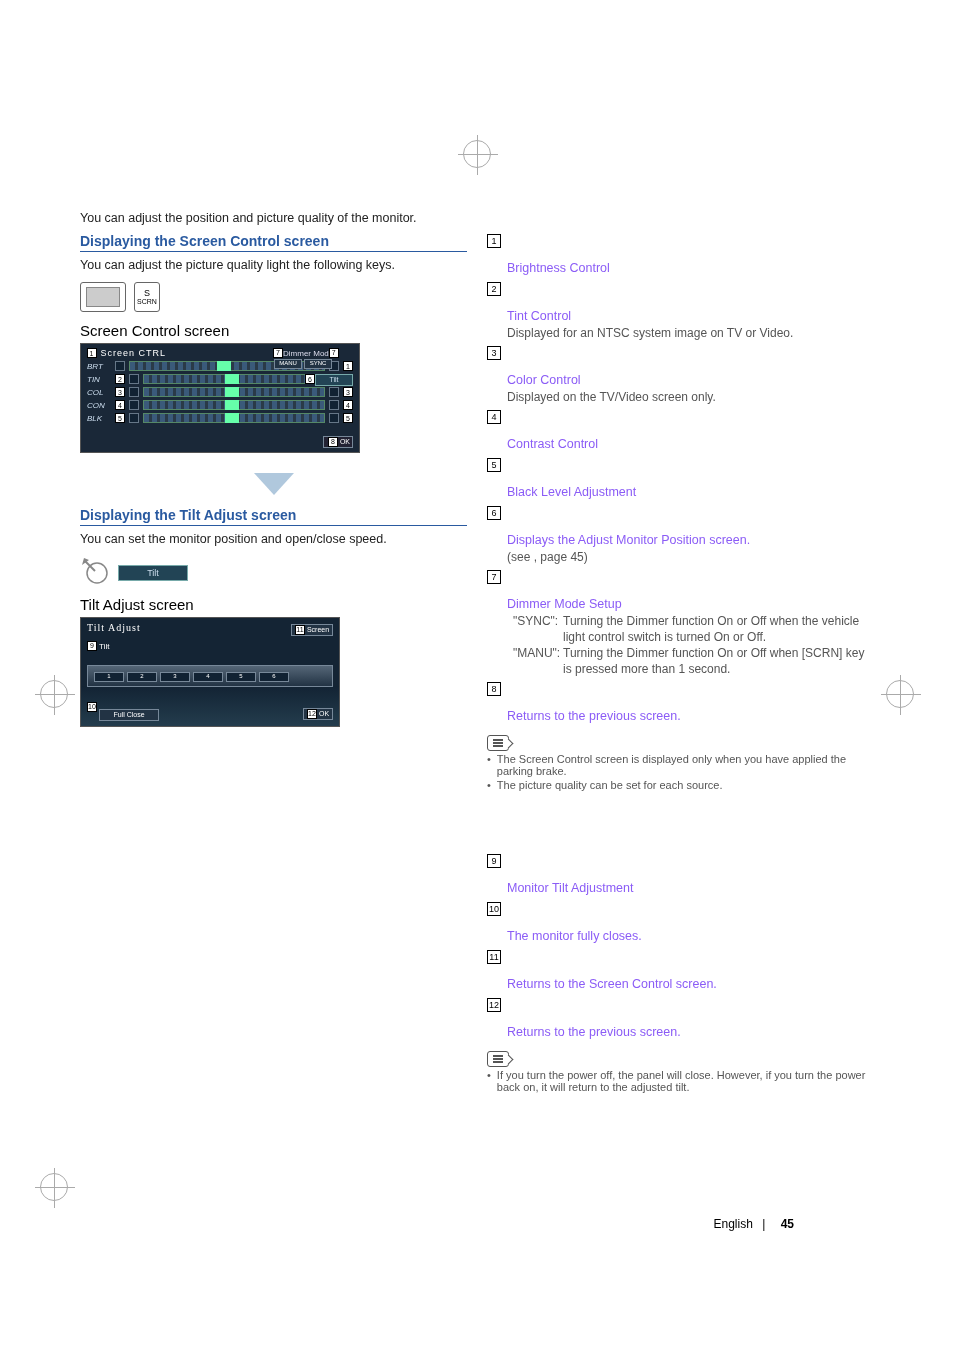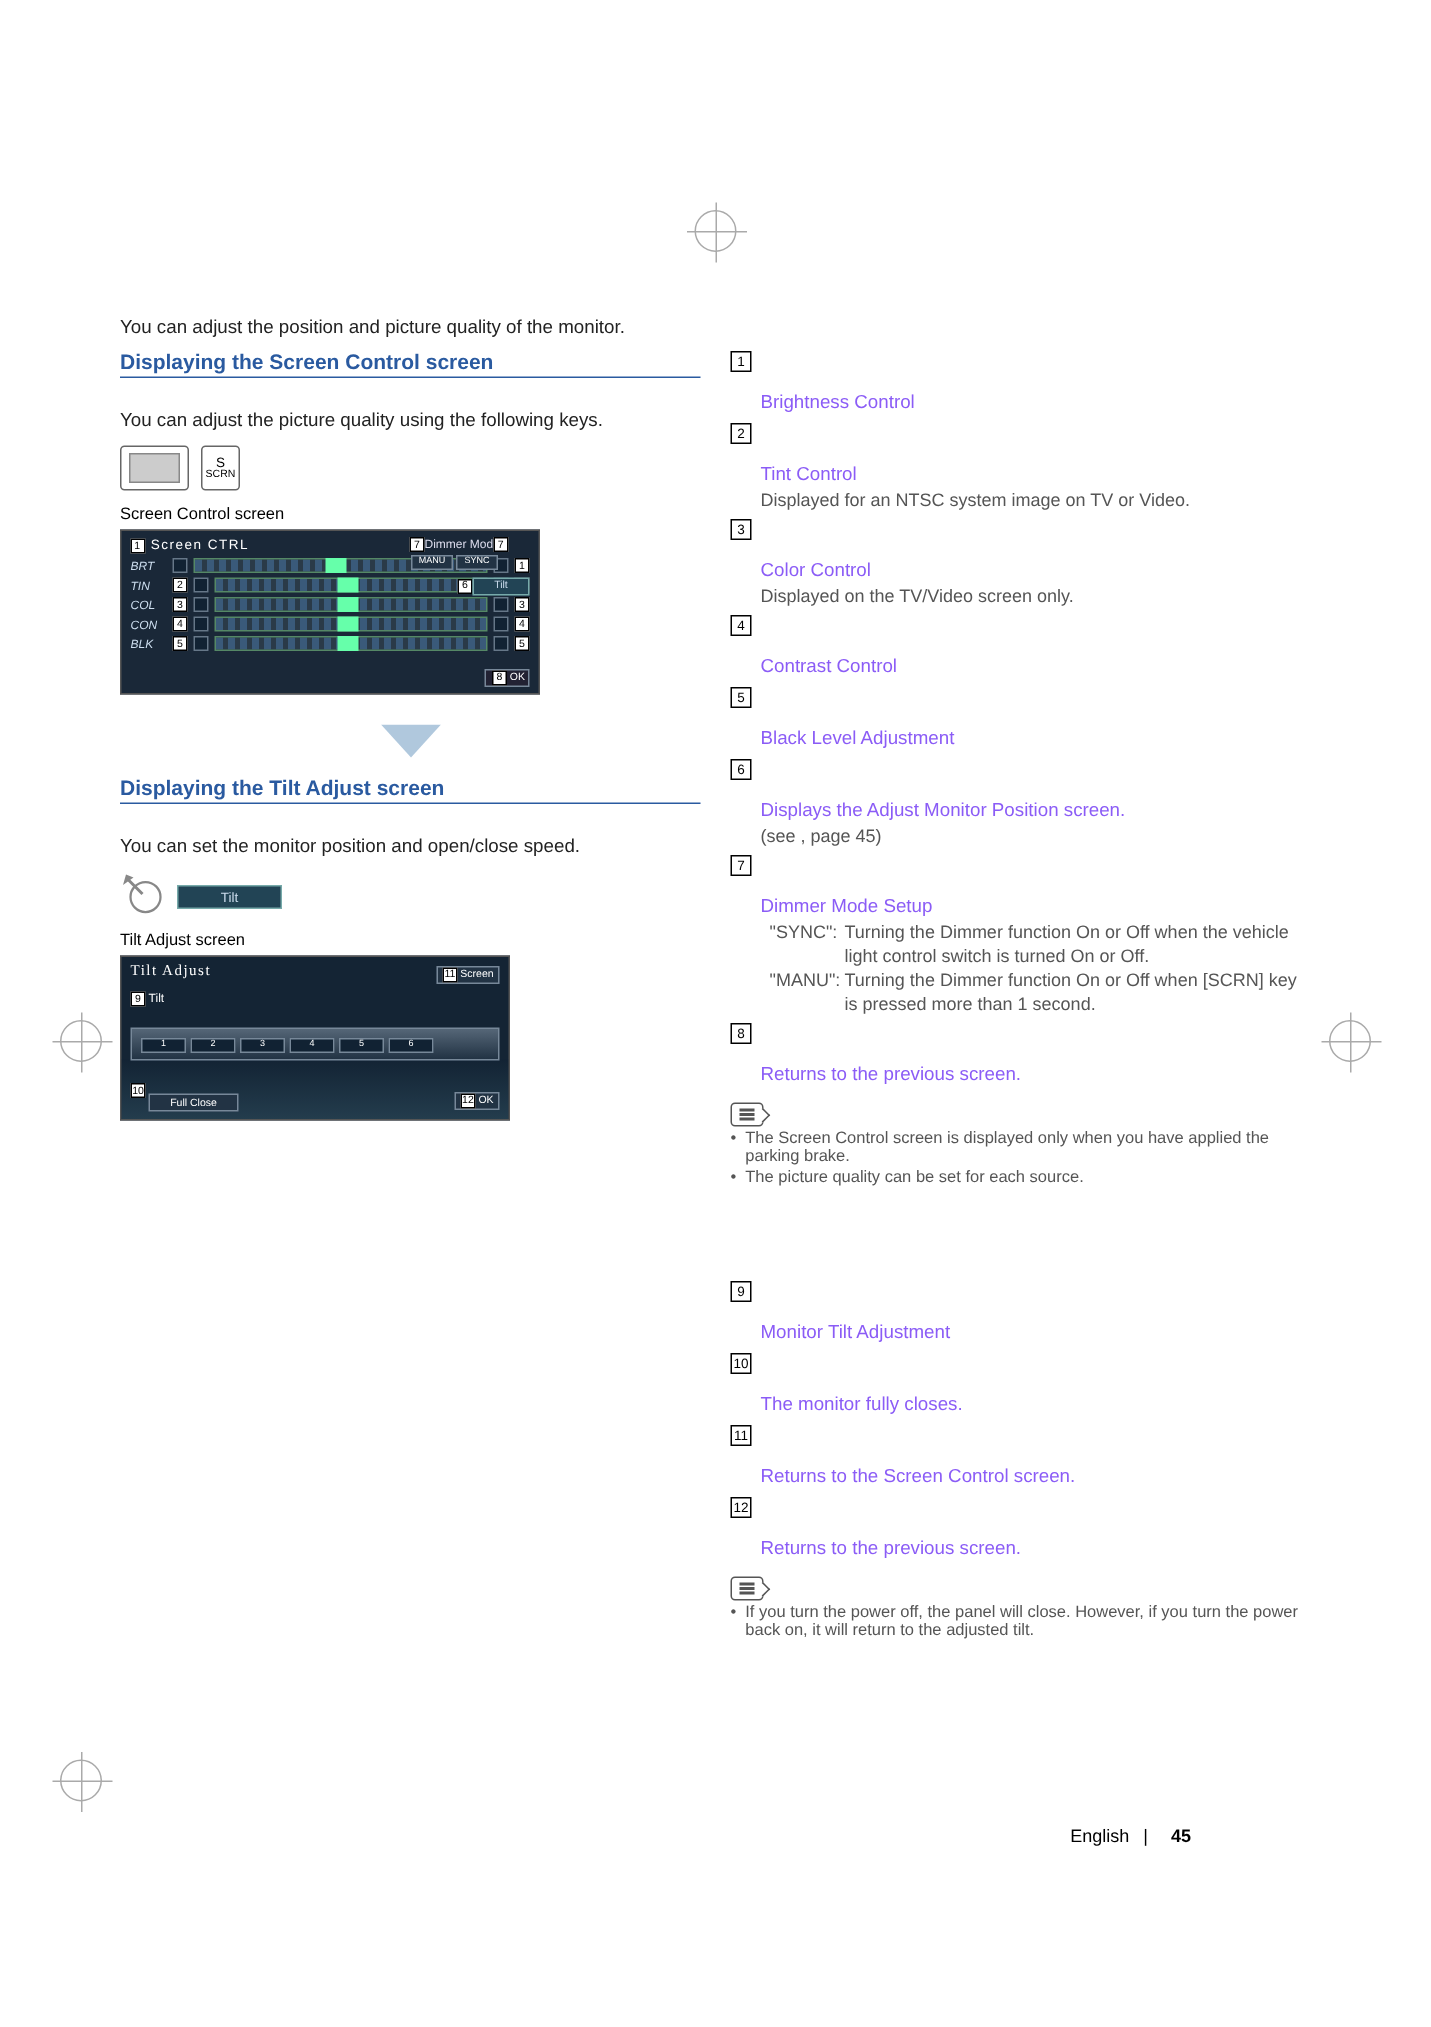--- a/index.html
+++ b/index.html
@@ -49,24 +49,24 @@
 
   .two-col { display: flex; gap: 20px; }
   .col { width: 50%; }
 
   .subheading {
     color: #2a5aa0;
     font-weight: bold;
     font-size: 14px;
     border-bottom: 1px solid #2a5aa0;
     padding-bottom: 2px;
-    margin-bottom: 20px;
+    margin-bottom: 5px;
   }
   .body-small { font-size: 12.5px; line-height: 1.35; margin-bottom: 6px; color:#222; }
-  .caption { font-size: 11px; margin: 10px 0 4px 0; }
+  .caption { font-size: 15px; margin: 10px 0 4px 0; }
 
   .key-row { display:flex; gap:8px; align-items:center; margin:8px 0; }
   .key-box { width:46px; height:30px; border:1.5px solid #666; border-radius:3px; display:flex; align-items:center; justify-content:center; font-size:9px; background:#fff; }
   .key-screen { width:34px; height:20px; background:#ccc; border:1px solid #888; }
   .key-s { width:26px; height:30px; border:1.5px solid #666; border-radius:3px; display:flex; flex-direction:column; align-items:center; justify-content:center; font-size:9px; }
   .key-s .lbl { font-size:7px; }
 
   .screenshot1 {
     width: 280px; height: 110px; background:#1a2838;
     border:1px solid #555; color:#fff; font-size:8px; position:relative;
@@ -138,21 +138,21 @@
 
 <div class="page">
 
   <div style="height:90px"></div>
 
   <div class="intro body-small">You can adjust the position and picture quality of the monitor.</div>
 
   <div class="two-col">
     <div class="col">
       <div class="subheading">Displaying the Screen Control screen</div>
-      <div class="body-small">You can adjust the picture quality using the following keys.</div>
+      <div class="body-small">You can adjust the picture quality light the following keys.</div>
       <div class="key-row">
         <div class="key-box">
             <div class="key-screen"></div>
           </div>
         <div class="key-s">
           <div>S</div>
           <div class="lbl">SCRN</div>
         </div>
       </div>
       <div class="caption">Screen Control screen</div>

